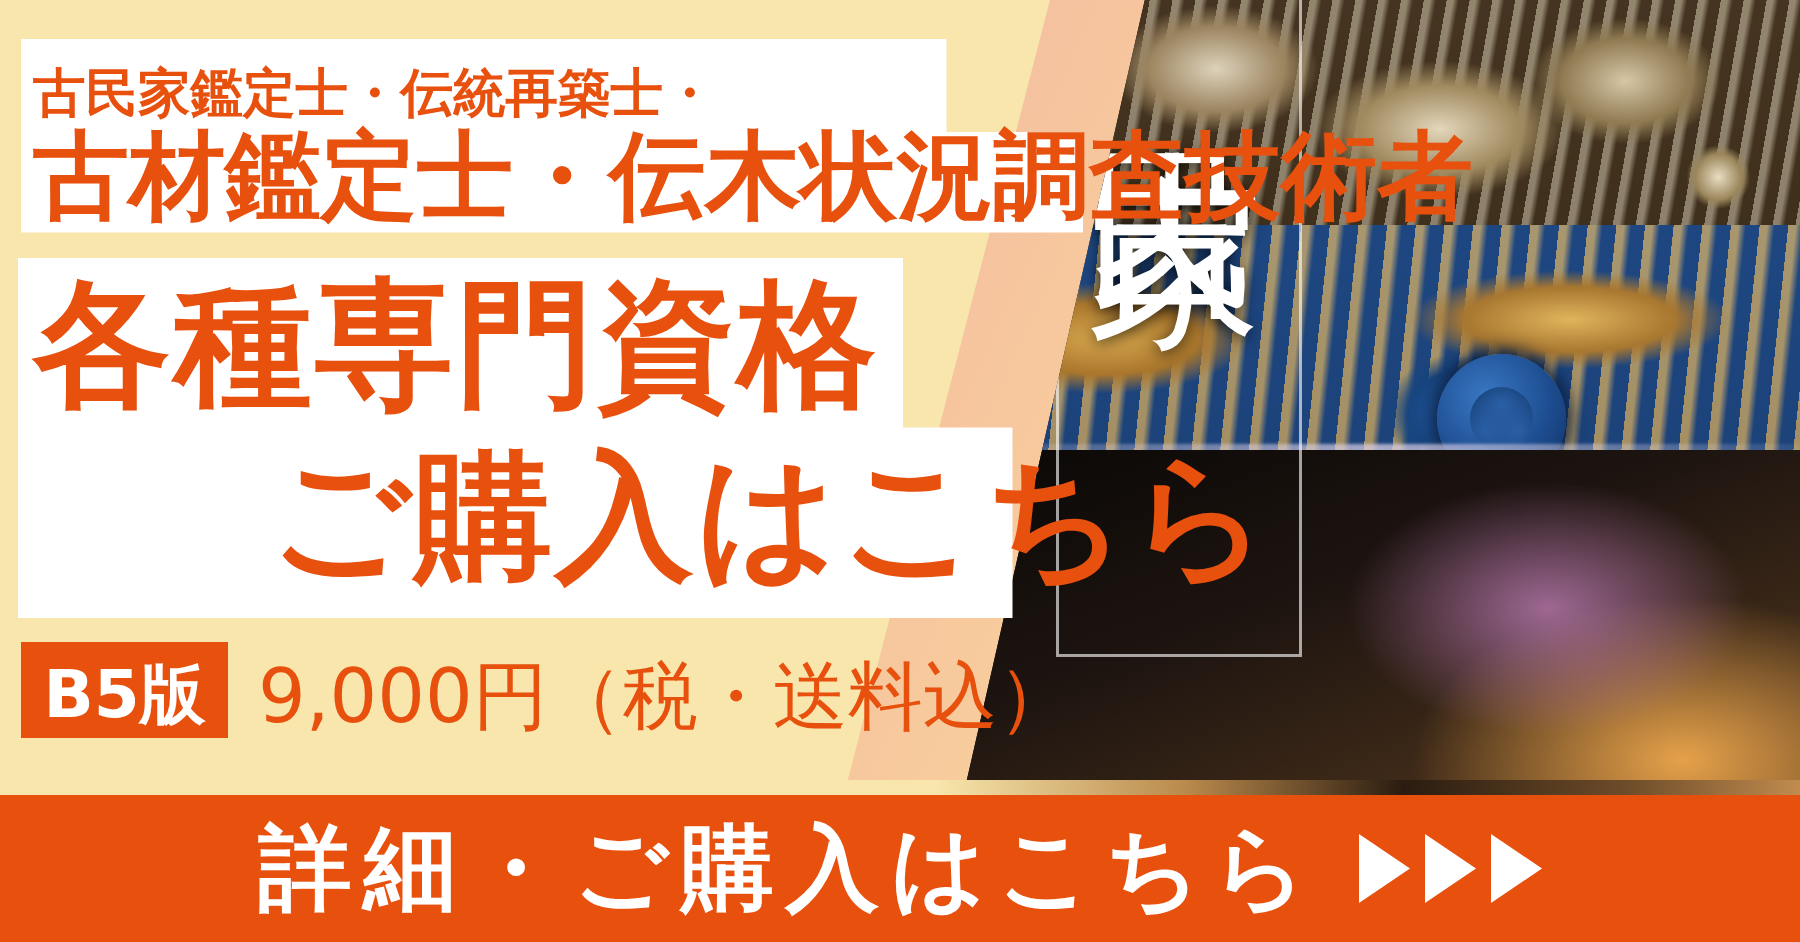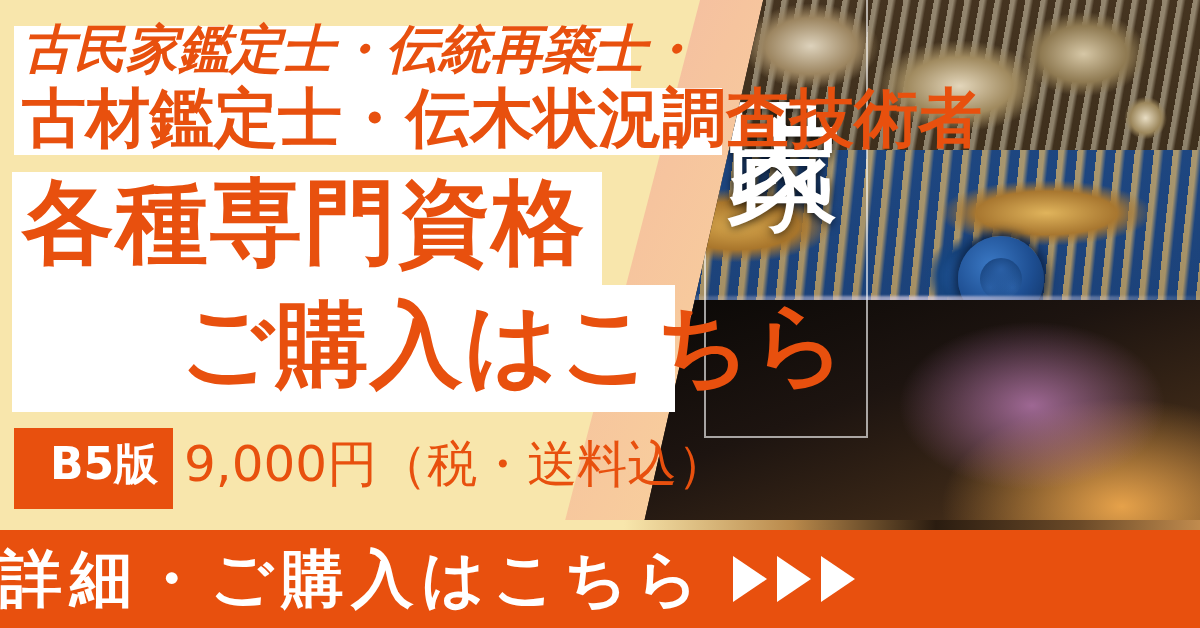--- a/index.html
+++ b/index.html
@@ -120,44 +120,43 @@
   .panel-top1{left:14px;top:26px;width:617px;height:65px;}
   .panel-top2{left:14px;top:88px;width:708px;height:67px;}
   .panel-mid{left:12px;top:172px;width:590px;height:120px;}
   .panel-mid2{left:12px;top:285px;width:663px;height:127px;}
 
   .hl{
     position:absolute;margin:0;color:#e8500e;
     font-family:"DejaVu Sans","Liberation Sans",sans-serif;
     font-weight:700;white-space:nowrap;letter-spacing:0px;
   }
-  .hl-top1{left:22px;top:19px;font-size:52px;line-height:60px;font-style:italic;}
+  .hl-top1{left:22px;top:33px;font-size:35px;line-height:60px;}
   .hl-top2{left:22px;top:87px;font-size:64px;line-height:62px;}
-  .hl-mid1{left:22px;top:178px;font-size:92px;line-height:104px;letter-spacing:2px;font-family:Liberation Mono, monospace;}
+  .hl-mid1{left:22px;top:178px;font-size:92px;line-height:104px;letter-spacing:2px;}
   .hl-mid2{left:180px;top:290px;font-size:92px;line-height:110px;letter-spacing:2px;}
 
   
   .b5-badge{
-    position:absolute;left:14px;top:428px;width:138px;height:81px;
+    position:absolute;left:14px;top:428px;width:138px;height:64px;
     background:#e8500e;color:#ffffff;
     font-family:"DejaVu Sans","Liberation Sans",sans-serif;
     font-weight:700;font-size:44px;line-height:72px;text-align:center;
     white-space:nowrap;
-    padding-left:21px;
   }
   .price{
-    position:absolute;left:184px;top:428px;height:72px;line-height:72px;
+    position:absolute;left:172px;top:428px;height:72px;line-height:72px;
     color:#e8500e;font-family:"DejaVu Sans","Liberation Sans",sans-serif;
     font-weight:500;font-size:50px;white-space:nowrap;letter-spacing:0px;
   }
 
   
   .cta{
     position:absolute;left:0;bottom:0;width:1200px;height:98px;
-    background:#e8500e;display:flex;align-items:center;
+    background:#e8500e;display:flex;align-items:center;justify-content:center;
   }
   .cta-text{
     color:#ffffff;font-family:"DejaVu Sans","Liberation Sans",sans-serif;
     font-weight:700;font-size:62px;letter-spacing:8px;white-space:nowrap;
     line-height:98px;
   }
   .cta-arrows{display:flex;align-items:center;gap:10px;margin-left:26px;}
   .tri{
     width:0;height:0;border-left:34px solid #ffffff;
     border-top:23px solid transparent;border-bottom:23px solid transparent;

